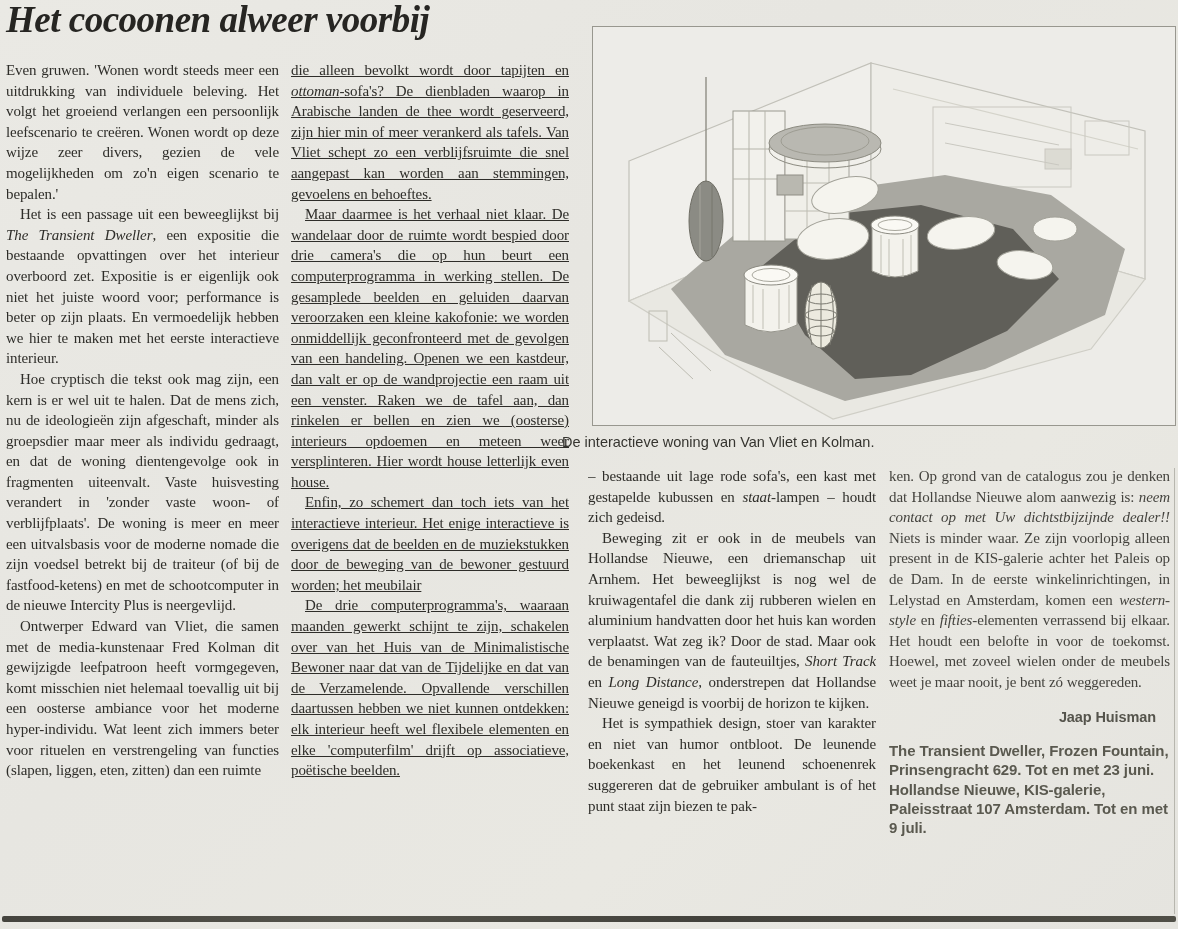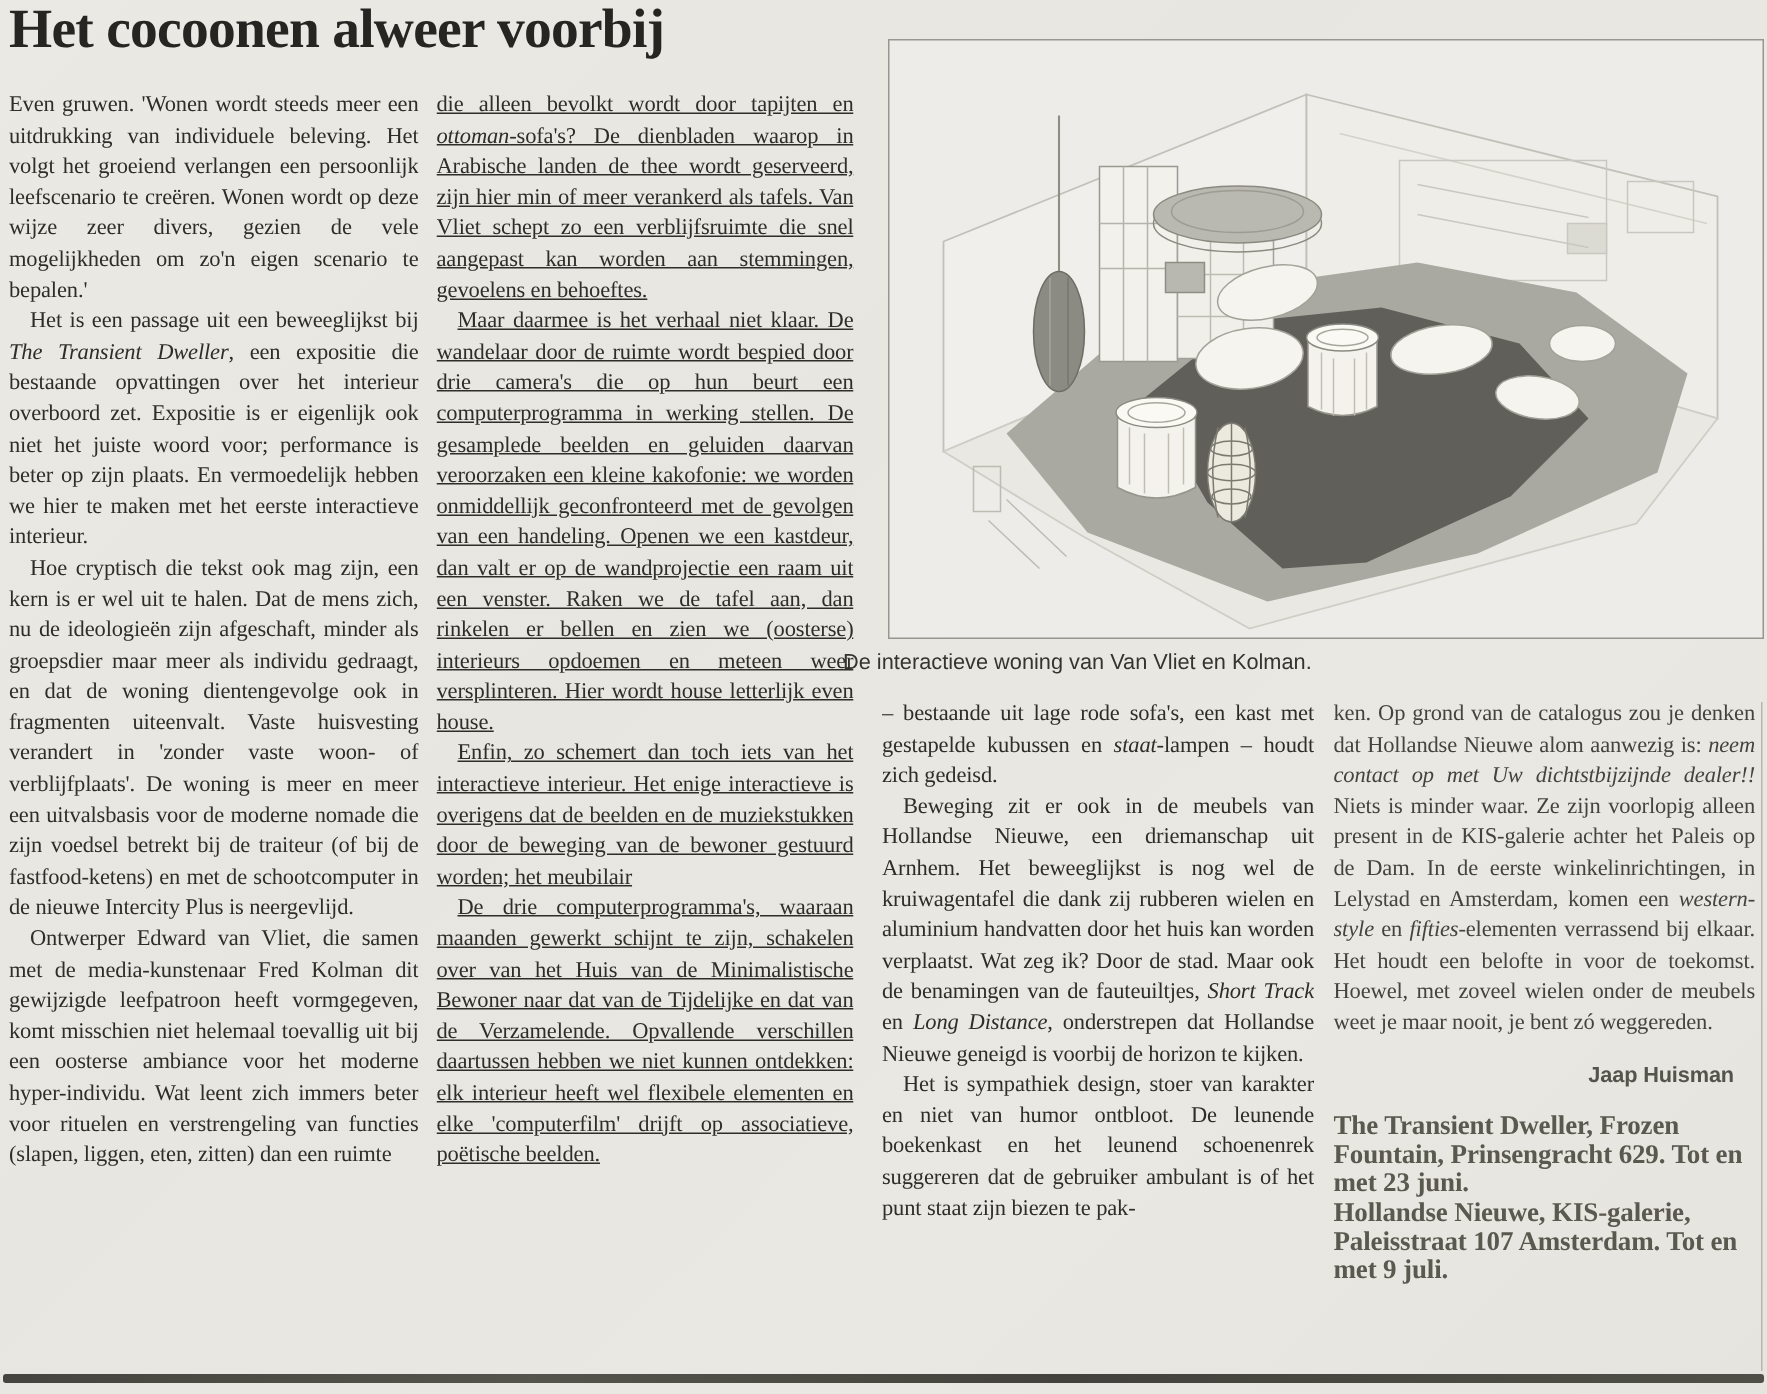--- a/index.html
+++ b/index.html
@@ -8,21 +8,21 @@
     background:#e8e7e2;
     font-family:"Liberation Serif", serif;
     color:#2e2d29;
   }
   .sheet{position:absolute;inset:0;
     background:linear-gradient(135deg,#eae9e4 0%,#e7e6e1 40%,#e9e8e2 70%,#e5e4df 100%);}
   h1.headline{
     position:absolute;left:6px;top:0px;margin:0;width:580px;
     font-family:"Liberation Serif", serif;
     font-size:37px;font-weight:bold;letter-spacing:-0.5px;
-    color:#262522;line-height:1.1;
+    color:#262522;line-height:1.1;font-style:italic;
   }
   .col{
     position:absolute;top:60px;height:860px;overflow:hidden;
     font-size:15px;line-height:20.6px;text-align:justify;
     letter-spacing:-0.1px;
   }
   .col p{margin:0;text-indent:14px;}
   .col p.first{text-indent:0;}
   .col1{left:6px;width:273px;}
   .col2{left:291px;width:278px;text-decoration:underline;}
@@ -37,22 +37,22 @@
     font-family:"Liberation Sans", sans-serif;
     font-size:14.5px;font-weight:normal;color:#35342f;
   }
   .byline{
     text-align:right;font-family:"Liberation Sans", sans-serif;
     font-weight:bold;font-size:14.5px;color:#55544c;
     margin-top:14px;padding-right:14px;
   }
   .venue-info{
     margin-top:14px;
-    font-family:Liberation Serif, serif;
-    font-weight:bold;font-size:18px;line-height:19px;
+    font-family:Liberation Sans, sans-serif;
+    font-weight:bold;font-size:15px;line-height:19px;
     color:#5a594f;text-align:left;
   }
   .venue-info p{margin:0 0 1px 0;text-indent:0;text-align:left;}
   .bottom-rule{
     position:absolute;left:2px;right:2px;top:916px;height:6px;
     background:linear-gradient(90deg,#45443e,#55544c 30%,#43423c 60%,#504f47);
     border-radius:2px;
   }
   .right-hairline{
     position:absolute;right:3px;top:468px;width:1px;height:446px;

